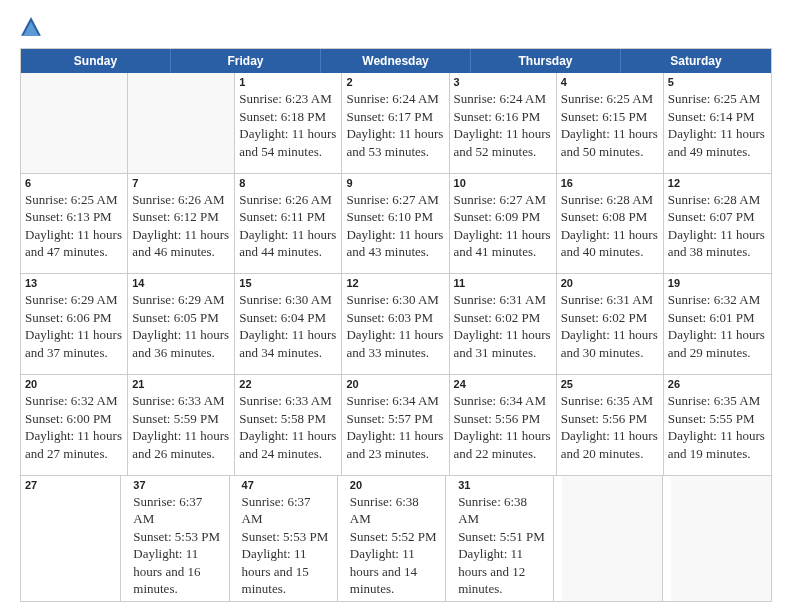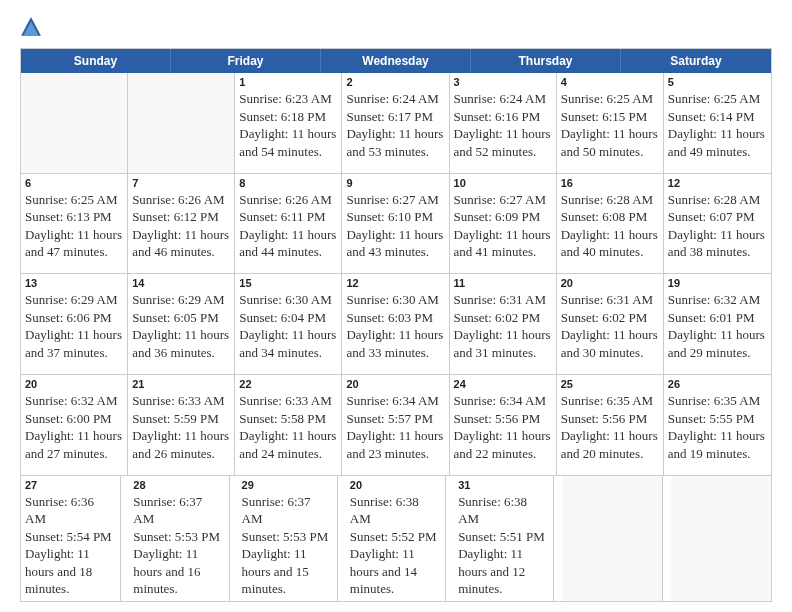--- a/index.html
+++ b/index.html
@@ -309,32 +309,29 @@
           <div class="cal-cell">
             <span class="day-num">26</span>
             <div class="cell-text" style="white-space: pre-line;">Sunrise: 6:35 AM
 Sunset: 5:55 PM
 Daylight: 11 hours and 19 minutes.</div>
           </div>
         </div>
         <div class="cal-row">
           <div class="cal-cell">
             <span class="day-num">27</span>
-            <div class="cell-text" style="white-space: pre-line;">Sunrise: 6:36 AM
-Sunset: 5:54 PM
-Daylight: 11 hours and 18 minutes.</div>
-          </div>
-          <div class="cal-cell">
-            <span class="day-num">28</span>
+          </div>
+          <div class="cal-cell">
+            <span class="day-num">37</span>
             <div class="cell-text" style="white-space: pre-line;">Sunrise: 6:37 AM
 Sunset: 5:53 PM
 Daylight: 11 hours and 16 minutes.</div>
           </div>
           <div class="cal-cell">
-            <span class="day-num">29</span>
+            <span class="day-num">47</span>
             <div class="cell-text" style="white-space: pre-line;">Sunrise: 6:37 AM
 Sunset: 5:53 PM
 Daylight: 11 hours and 15 minutes.</div>
           </div>
           <div class="cal-cell">
             <span class="day-num">20</span>
             <div class="cell-text" style="white-space: pre-line;">Sunrise: 6:38 AM
 Sunset: 5:52 PM
 Daylight: 11 hours and 14 minutes.</div>
           </div>

